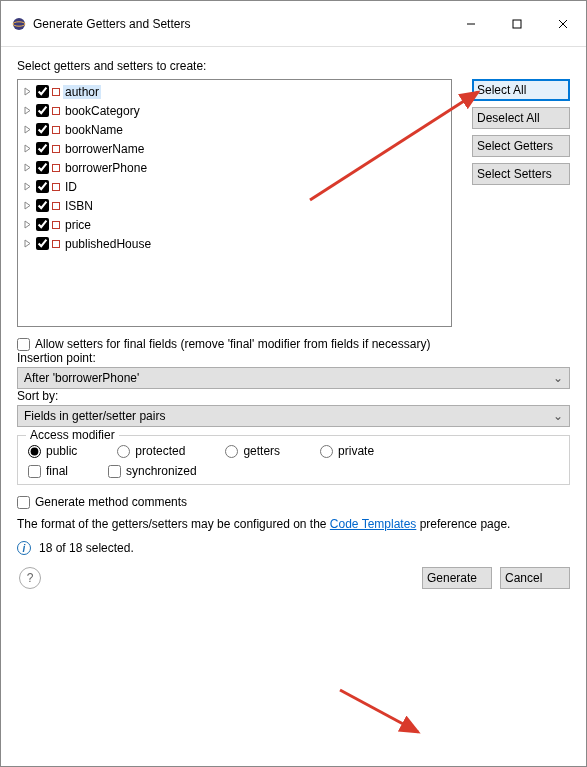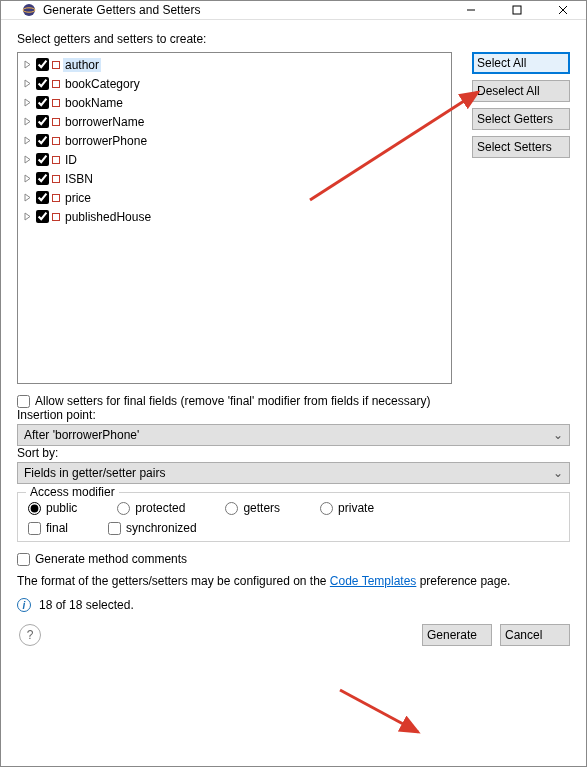--- a/index.html
+++ b/index.html
@@ -1,23 +1,23 @@
 <!DOCTYPE html>
 <html><head>
 <meta charset="utf-8">
 <style>
 *{box-sizing:border-box;margin:0;padding:0;font-family:"Segoe UI",Tahoma,sans-serif;font-size:12px;color:#000}
 body{background:#fff;width:587px;height:767px;border:1px solid #888;display:flex;flex-direction:column;overflow:hidden}
-.titlebar{height:19px;display:flex;align-items:center;padding-left:20px;background:#fff;border-bottom:1px solid #e0e0e0}
+.titlebar{height:46px;display:flex;align-items:center;padding-left:10px;background:#fff;border-bottom:1px solid #e0e0e0}
 .titlebar .app-icon{width:16px;height:16px;margin-right:6px}
 .titlebar .title{flex:1;color:#000}
 .titlebar .winbtn{width:46px;height:30px;display:flex;align-items:center;justify-content:center;color:#555}
 .content{flex:1;padding:12px 16px 10px 16px;display:flex;flex-direction:column;overflow:hidden}
 .instr{margin-bottom:6px}
-.row-tree{display:flex;gap:20px;height:332px}
+.row-tree{display:flex;gap:20px;height:248px}
 .tree{flex:1;border:1px solid #888;background:#fff;overflow:auto;padding:2px 0}
 .btncol{width:98px;display:flex;flex-direction:column;gap:6px}
 .winbutton{background:#e1e1e1;border:1px solid #adadad;padding:3px 4px;text-align:left;cursor:default}
 .winbutton.sel{border:2px solid #0078d7;background:#e5f1fb;padding:2px 3px}
 .tree-row{display:flex;align-items:center;height:19px;padding-left:4px;gap:3px}
 .tree-row.selected .lbl{background:#d4e8fb}
 .exp{width:11px;height:11px;color:#888;display:flex;align-items:center;justify-content:center}
 .chk{width:13px;height:13px}
 .fico{width:8px;height:8px;border:1px solid #c0392b}
 .lbl{padding:0 2px}

